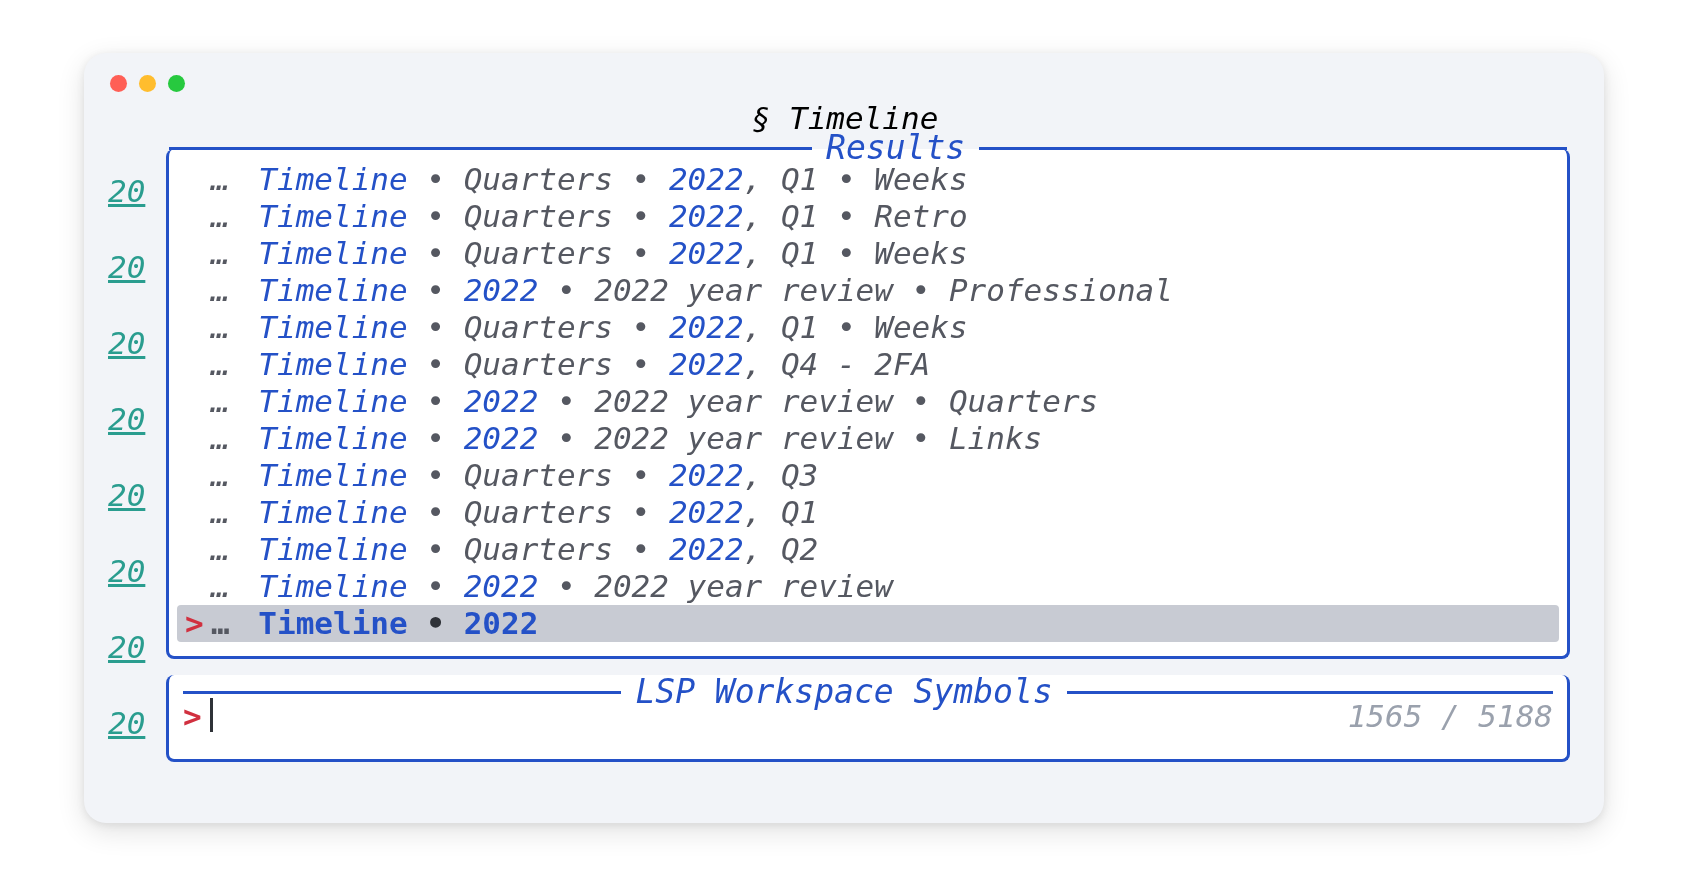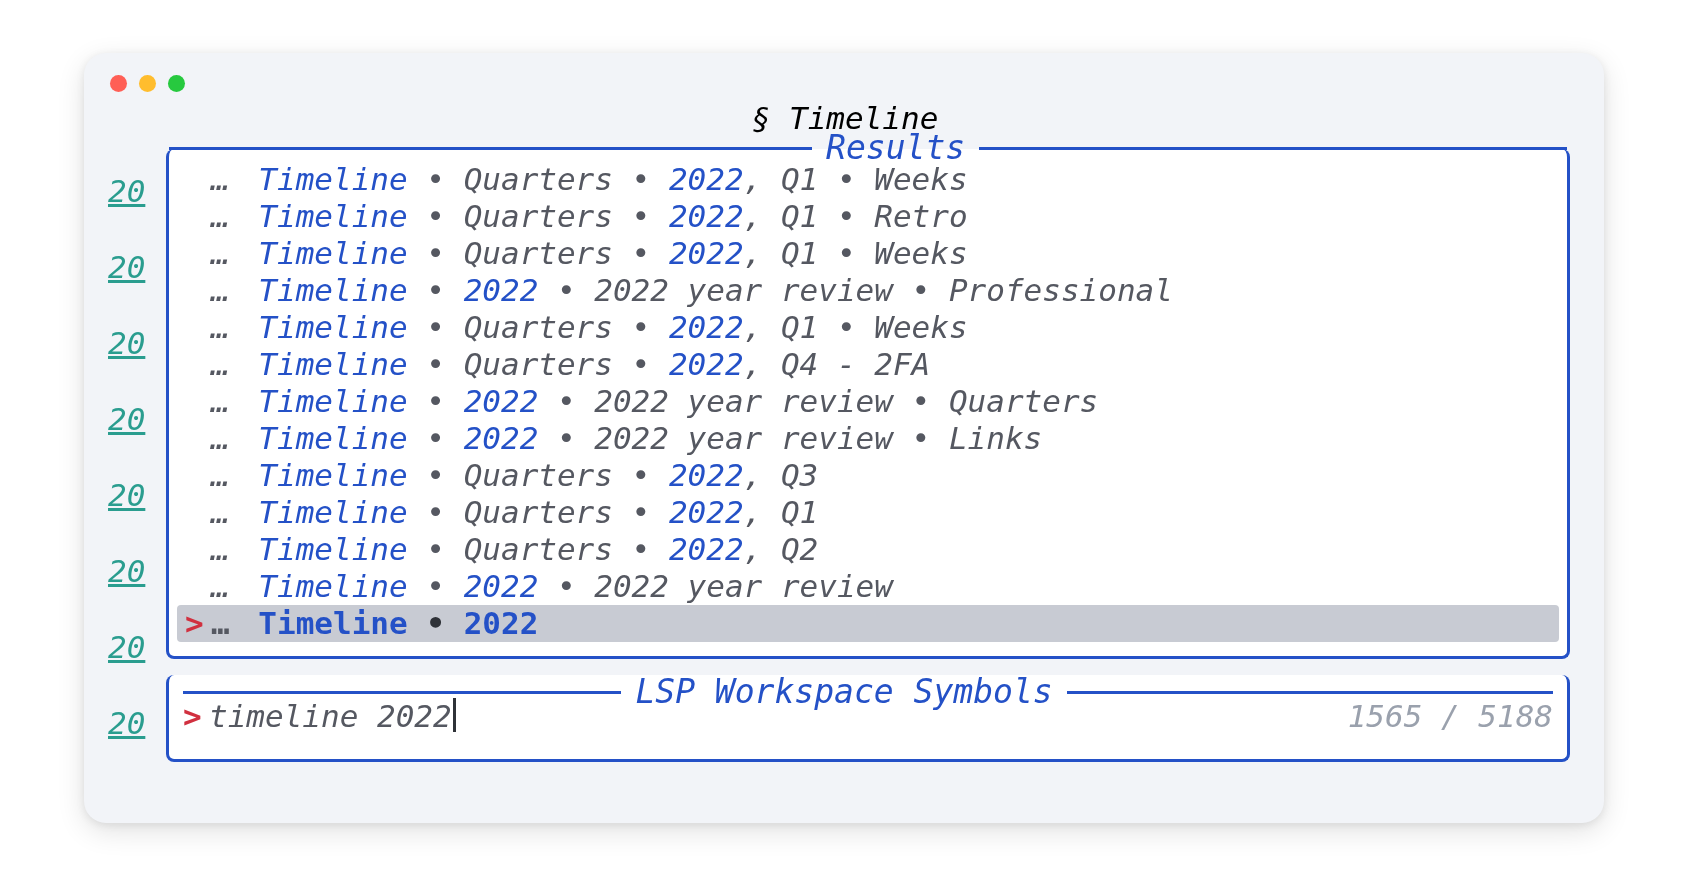--- a/index.html
+++ b/index.html
@@ -306,20 +306,20 @@
 
   <div class="popup search-popup">
     <div class="popup-title-row">
       <div class="rule" style="width:32%"></div>
       <div class="popup-title">LSP Workspace Symbols</div>
       <div class="gap"></div>
     </div>
     <div class="search-row">
       <span class="carat">&gt;</span>
       <span class="search-input">
-        <span>timeline 2022</span><span class="text-cursor"></span>
+        <span class="text-cursor"></span>
       </span>
       <span class="counter">
         <span>1565</span><span> / </span><span>5188</span>
       </span>
     </div>
   </div>
 </div>
 
 </body></html>

